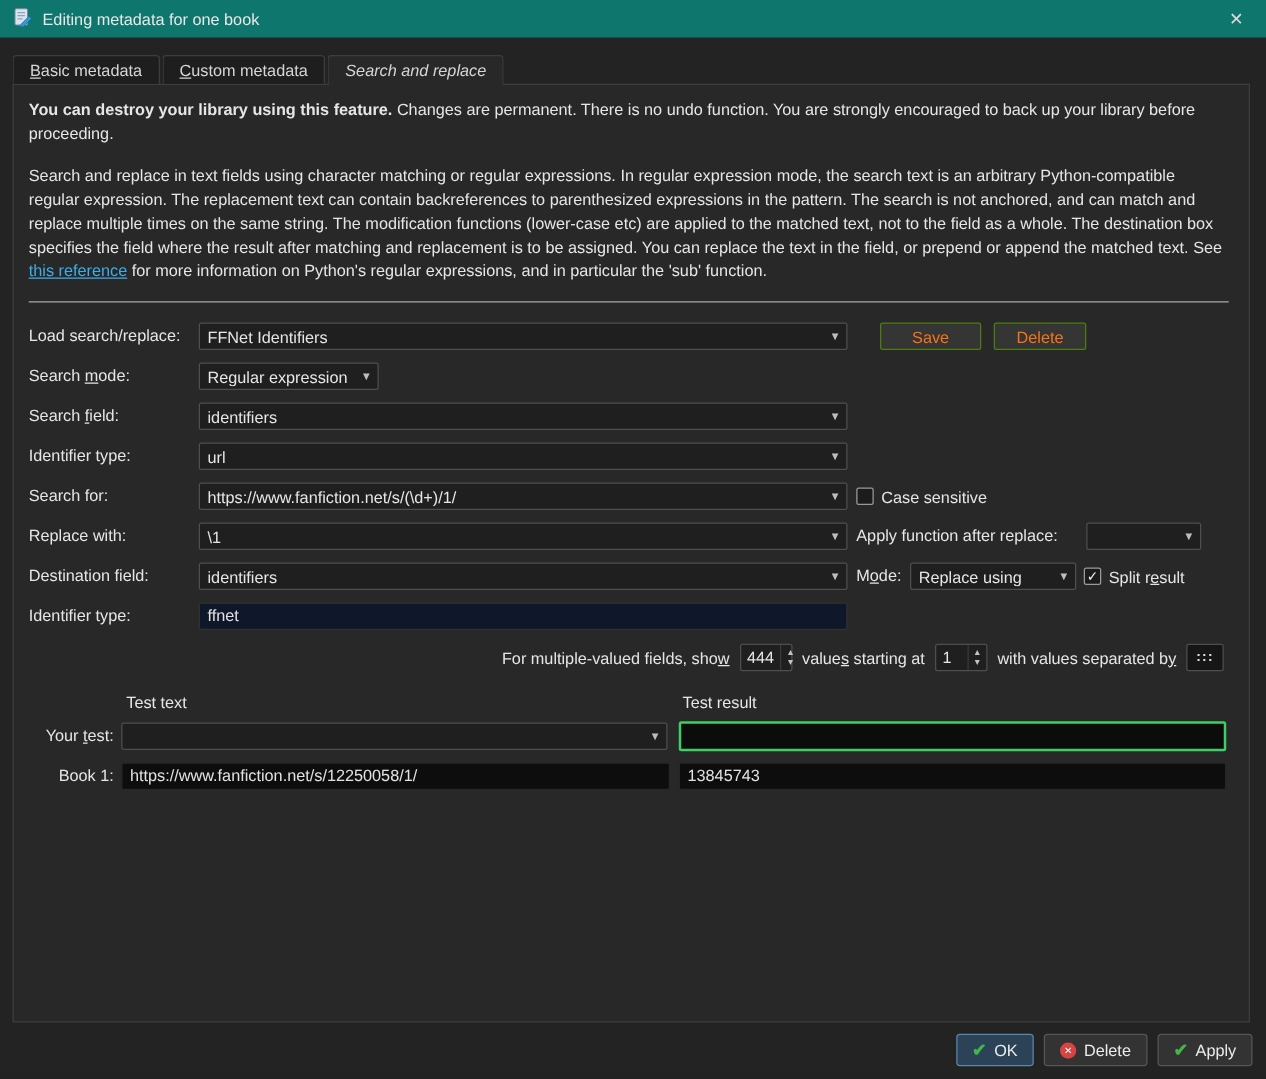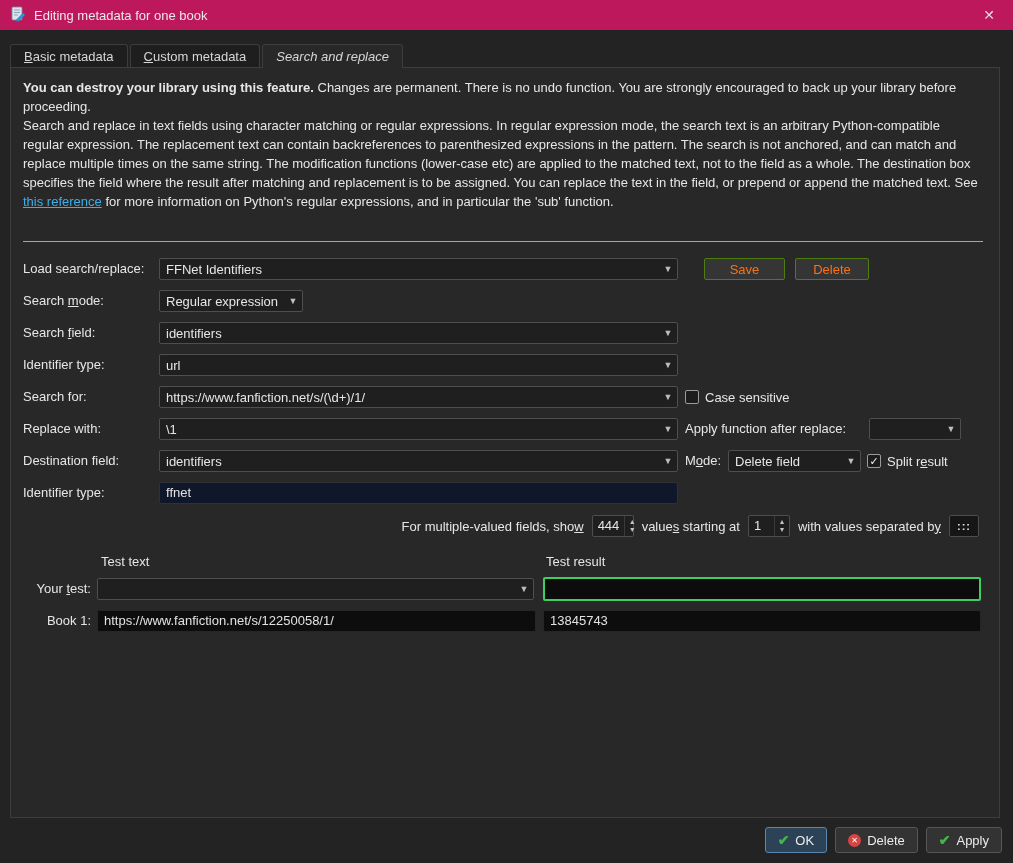--- a/index.html
+++ b/index.html
@@ -1,31 +1,31 @@
 <!DOCTYPE html>
 <html style="--accent_link: #3daee9; --test_ok_border: #3ecf63; --ok_icon_green: #43b649; --cancel_icon_red: #d64541;"><head>
 <meta charset="utf-8">
 <style>
   *{margin:0;padding:0;box-sizing:border-box}
   html,body{width:1013px;height:863px}
   body{font-family:"Liberation Sans",sans-serif;font-size:13px;color:#e6e6e6;background:#232323;overflow:hidden}
   .window{position:relative;width:1013px;height:863px;background:#232323}
 
-  .titlebar{position:absolute;top:0;left:0;right:0;height:30px;background:#be185d;display:flex;align-items:center;gap:8px;padding:0 10px}
+  .titlebar{position:absolute;top:0;left:0;right:0;height:30px;background:#0f766e;display:flex;align-items:center;gap:8px;padding:0 10px}
   .titlebar .title{color:#e8e8e8}
   .close-btn{margin-left:auto;width:28px;height:30px;display:flex;align-items:center;justify-content:center;color:#dcdcdc;font-size:14px}
 
   .tabbar{position:absolute;top:44px;left:10px;display:flex;align-items:flex-end;z-index:2}
   .tab{height:23px;display:flex;align-items:center;padding:0 13px;margin-right:2px;background:#1e1e1e;border:1px solid #3d3d3d;border-bottom:none;border-radius:3px 3px 0 0;color:#d6d6d6;white-space:nowrap}
   .tab.active{background:#282828;height:24px;font-style:italic;margin-bottom:-1px}
 
   .panel{position:absolute;top:67px;left:10px;width:990px;height:751px;background:#282828;border:1px solid #3d3d3d}
 
   .intro{position:absolute;top:10px;left:12px;right:20px;line-height:19px}
-  .intro p+p{}
+  .intro p+p{margin-top:15px}
   .link{color:var(--accent_link,#3daee9);text-decoration:underline;cursor:pointer}
 
   .divider{position:absolute;top:173px;left:12px;right:16px;border-top:1px solid #a6a6a6}
 
   .flabel{position:absolute;line-height:22px;white-space:nowrap}
   .mn{text-decoration:underline}
 
   .combo{position:absolute;height:22px;background:#1f1f1f;border:1px solid #4e4e4e;border-radius:2px;display:flex;align-items:center;cursor:default}
   .combo .ctext{flex:1;padding-left:6px;white-space:nowrap;overflow:hidden}
   .combo .carrow{width:18px;text-align:center;color:#bdbdbd;font-size:9px;flex:0 0 18px}
@@ -136,21 +136,21 @@
       <span class="carrow">▼</span>
     </div>
 
     <span class="flabel" style="left:12px;top:382px">Destination field:</span>
     <div class="combo" style="left:148px;top:382px;width:519px">
       <span class="ctext">identifiers</span>
       <span class="carrow">▼</span>
     </div>
     <span class="flabel" style="left:674px;top:382px">M<span class="mn">o</span>de:</span>
     <div class="combo" style="left:717px;top:382px;width:133px">
-      <span class="ctext">Delete field</span>
+      <span class="ctext">Replace using</span>
       <span class="carrow">▼</span>
     </div>
     <label class="checkbox abs checked" style="left:856px;top:382px">
       <span class="cbox"></span>
       <span>Split r<span class="mn">e</span>sult</span>
     </label>
 
     <span class="flabel" style="left:12px;top:414px">Identifier type:</span>
     <div class="lineedit" style="left:148px;top:414px;width:519px">ffnet</div>
 

